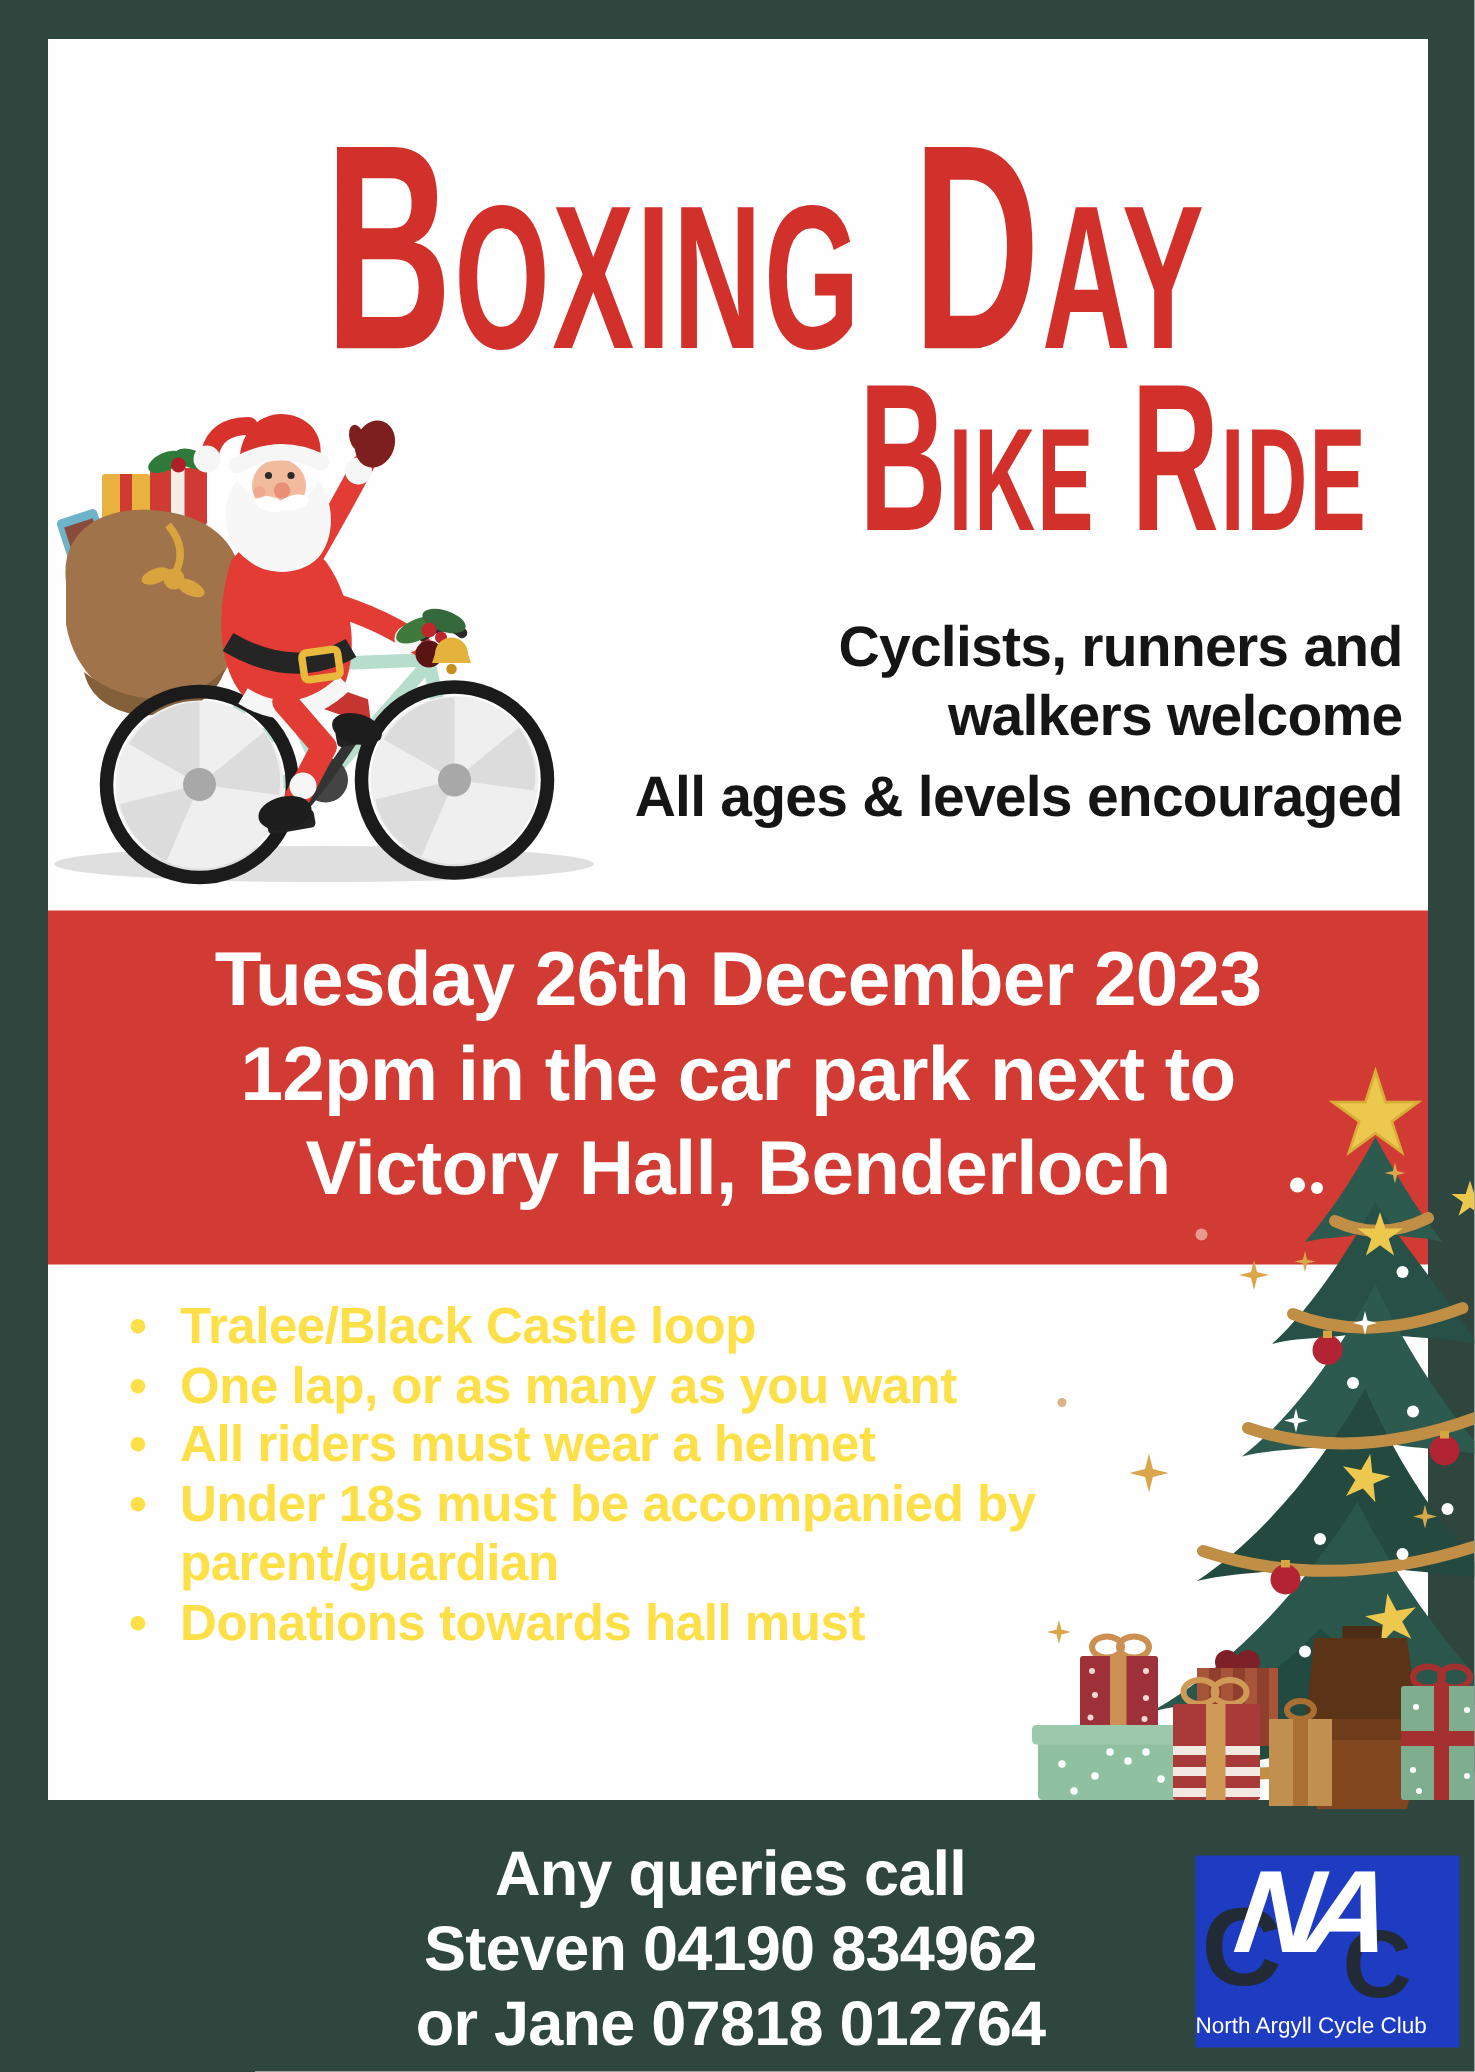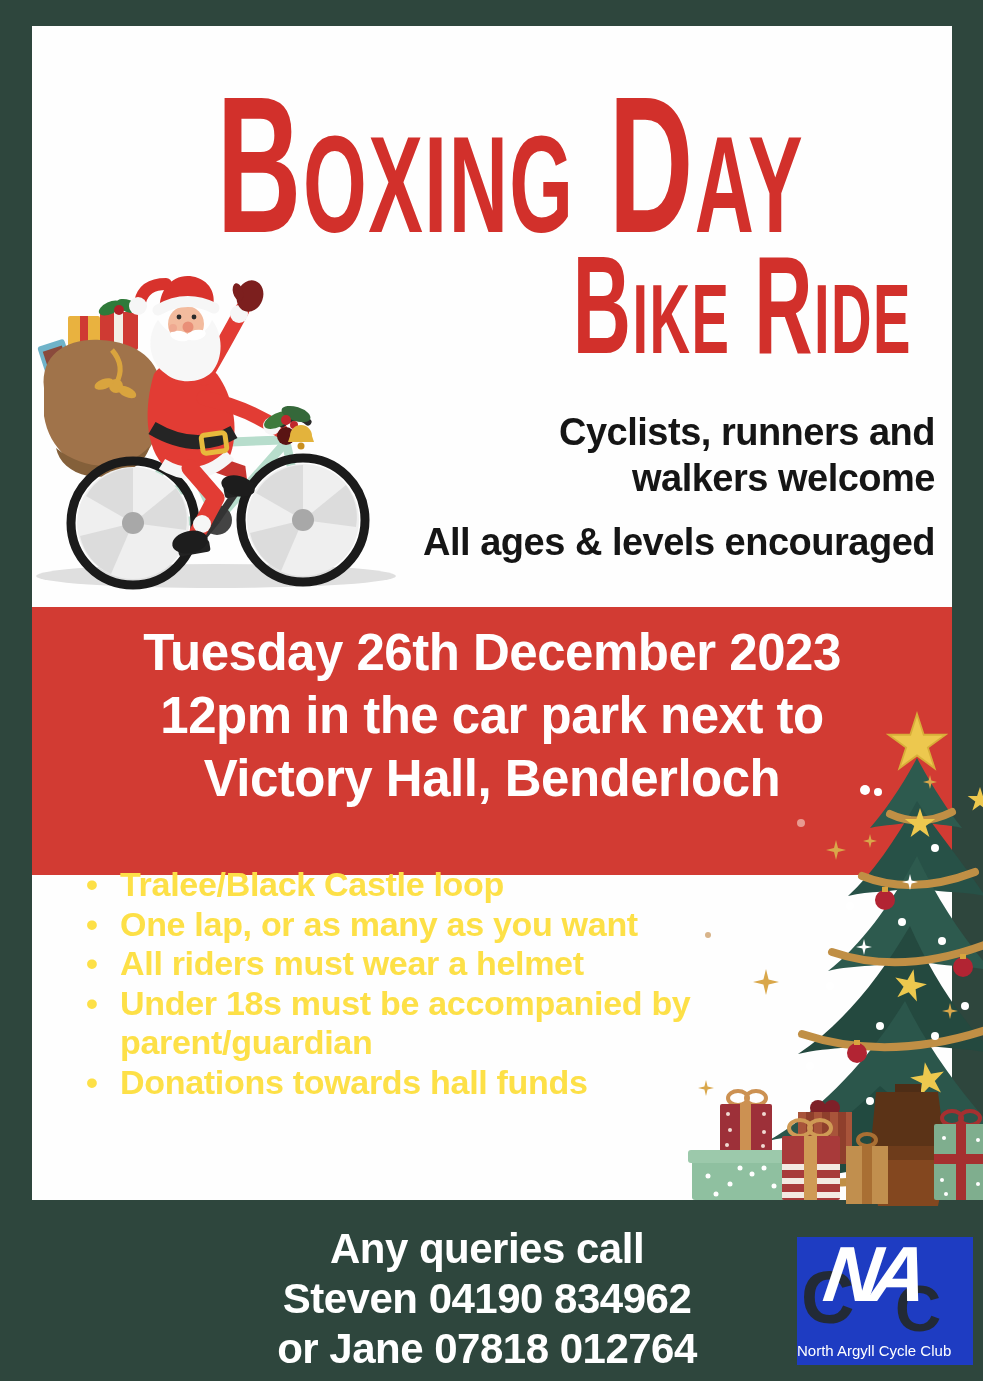--- a/index.html
+++ b/index.html
@@ -16,24 +16,24 @@
           line-height:1.1;color:#d2302b;transform:scale(0.78,1.30);transform-origin:50% 0;
           letter-spacing:2px;white-space:nowrap;}
   .title2-wrap{right:71px;top:228px;width:600px;text-align:right;z-index:2;}
   .title2{display:inline-block;font-variant:small-caps;font-weight:bold;font-size:112px;
           line-height:1.1;color:#d2302b;transform:scale(0.72,1.25);transform-origin:100% 0;
           letter-spacing:2px;white-space:nowrap;}
 
   
   .welcome{right:48px;top:409px;width:600px;text-align:right;z-index:2;
            font-weight:bold;font-size:38px;line-height:46px;color:#151515;letter-spacing:-0.5px;}
-  .welcome .l3{margin-top:18px;white-space:nowrap;}
-
-  
-  .banner{left:32px;top:607px;width:920px;height:268px;background:#d23b33;z-index:1;
+  .welcome .l3{margin-top:8px;white-space:nowrap;}
+
+  
+  .banner{left:32px;top:607px;width:920px;height:236px;background:#d23b33;z-index:1;
           text-align:center;color:#ffffff;font-weight:bold;font-size:51px;line-height:63px;
           padding-top:14px;box-sizing:border-box;letter-spacing:-0.5px;}
 
   
   .details{left:78px;top:865px;width:668px;z-index:2;list-style:none;margin:0;padding:0;
            font-weight:bold;font-size:34px;line-height:39.5px;color:#fde047;letter-spacing:-0.3px;}
   .details li{position:relative;padding-left:42px;}
   .details li::before{content:"\2022";position:absolute;left:8px;top:0;}
 
   
@@ -174,21 +174,21 @@
   <div>Tuesday 26th December 2023</div>
   <div>12pm in the car park next to</div>
   <div>Victory Hall, Benderloch</div>
 </div>
 
 <ul class="abs details">
   <li>Tralee/Black Castle loop</li>
   <li>One lap, or as many as you want</li>
   <li>All riders must wear a helmet</li>
   <li>Under 18s must be accompanied by parent/guardian</li>
-  <li>Donations towards hall funds</li>
+  <li>Donations towards hall must</li>
 </ul>
 
 <svg class="abs tree-svg" viewBox="0 0 303 506" aria-hidden="true">
   <defs>
     <path id="star5" d="M0,-1 L0.224,-0.309 L0.951,-0.309 L0.363,0.118 L0.588,0.809 L0,0.382 L-0.588,0.809 L-0.363,0.118 L-0.951,-0.309 L-0.224,-0.309 Z"></path>
     <path id="spark4" d="M0,-1 L0.2,-0.2 L1,0 L0.2,0.2 L0,1 L-0.2,0.2 L-1,0 L-0.2,-0.2 Z"></path>
   </defs>
 
   <g>
     <circle cx="121" cy="117" r="4" fill="#e89a90"></circle>

